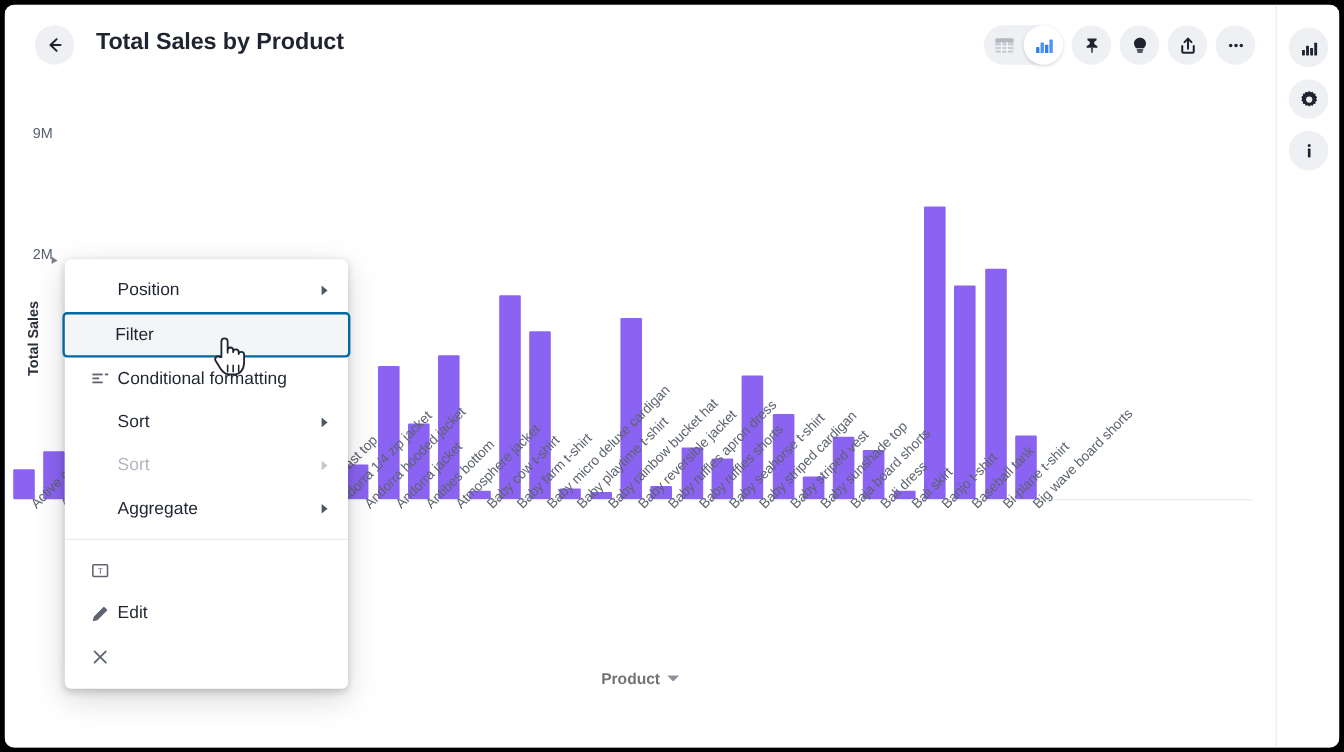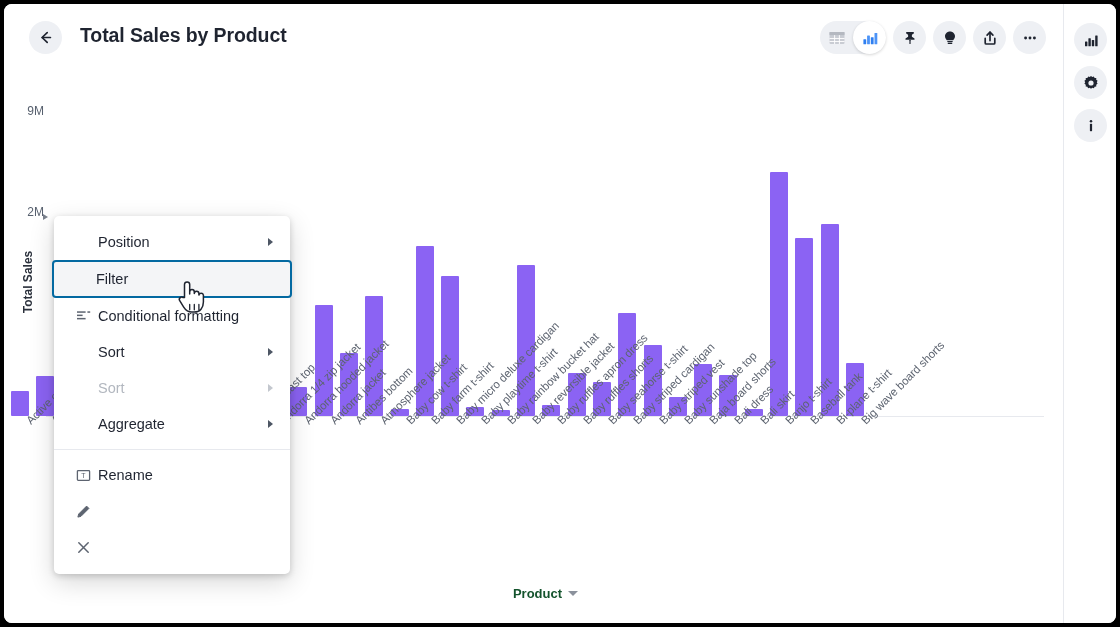--- a/index.html
+++ b/index.html
@@ -160,27 +160,26 @@
     color: #5d6470;
     white-space: nowrap;
     transform: rotate(-45deg);
     transform-origin: left top;
     letter-spacing: -0.1px;
   }
 
   
   #x-axis-title {
     position: absolute;
-    left: 12px; top: 488px;
+    left: 0; top: 488px;
     width: 1059px;
     text-align: center;
     font-size: 13px;
     font-weight: 700;
-    color: #14532d;
-    margin-top: 28px;
+    color: #737373;
   }
   #x-axis-title .caret {
     display: inline-block;
     margin-left: 6px;
     width: 0; height: 0;
     border-top: 5px solid #8b919c;
     border-left: 5px solid transparent;
     border-right: 5px solid transparent;
     vertical-align: 2px;
   }
@@ -486,28 +485,28 @@
           <span class="mi-arrow"></span>
         </div>
         <div class="menu-sep"></div>
         <div class="menu-item">
           <span class="mi-icon">
             <svg width="15" height="15" viewBox="0 0 15 15" fill="none">
               <rect x="1.4" y="2.6" width="12.2" height="9.8" rx="0.8" stroke="#5d6470" stroke-width="1.3"></rect>
               <text x="7.5" y="10.3" font-size="7" font-family="Liberation Sans, sans-serif" fill="#5d6470" text-anchor="middle">T</text>
             </svg>
           </span>
-          <span class="mi-label">Rename</span>
         </div>
         <div class="menu-item">
           <span class="mi-icon">
             <svg width="15" height="15" viewBox="0 0 15 15" fill="none">
               <path d="M10.6 2.1 L12.9 4.4 L5.0 12.3 L1.9 13.1 L2.7 10.0 z" fill="#5d6470" stroke="#5d6470" stroke-width="1" stroke-linejoin="round"></path>
             </svg>
           </span>
+          <span class="mi-label">Edit</span>
         </div>
         <div class="menu-item">
           <span class="mi-icon">
             <svg width="15" height="15" viewBox="0 0 15 15" fill="none">
               <path d="M2.8 2.8 L12.2 12.2 M12.2 2.8 L2.8 12.2" stroke="#5d6470" stroke-width="1.5" stroke-linecap="round"></path>
             </svg>
           </span>
         </div>
       </div>
 

